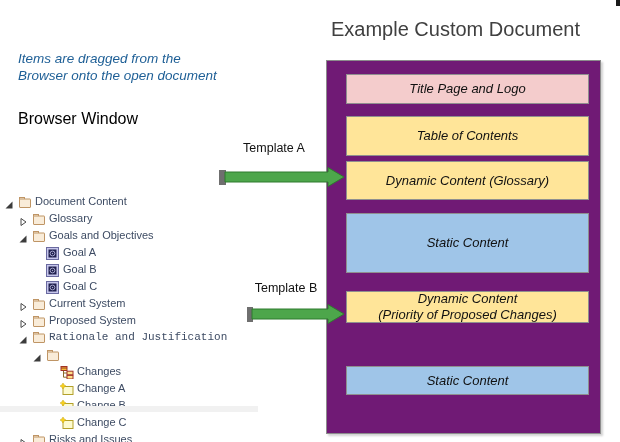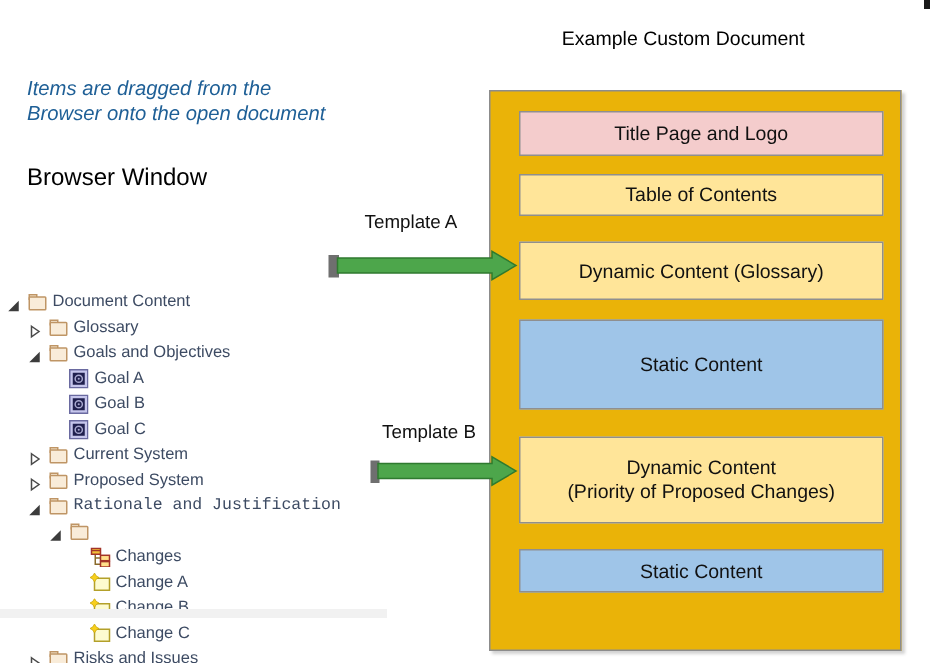--- a/index.html
+++ b/index.html
@@ -5,25 +5,26 @@
   html,body{margin:0;padding:0;}
   body{
     width:620px;height:442px;position:relative;background:#ffffff;
     font-family:"Liberation Sans",sans-serif;overflow:hidden;color:#111;
   }
   .annotation{
     position:absolute;left:18px;top:50px;font-style:italic;
     font-size:13.5px;line-height:17px;color:#1e5f96;
   }
   .browser-label{position:absolute;left:18px;top:110px;font-size:16px;color:#000000;}
-  .doc-title{position:absolute;left:318px;top:18px;width:275px;text-align:center;font-size:13px;color:#000000;}
+  .doc-title{position:absolute;left:318px;top:18px;width:275px;text-align:center;font-size:20px;color:#404040;}
   .container{
     position:absolute;left:326px;top:60px;width:275px;height:374px;
-    background:#eab308;border:1px solid #8c8c8c;box-sizing:border-box;
+    background:#701a75;border:1px solid #8c8c8c;box-sizing:border-box;
     box-shadow:2px 2px 2px rgba(0,0,0,0.18);
+    font-style:italic;
   }
   .doc-box{
     position:absolute;left:19px;width:243px;box-sizing:border-box;
     display:flex;align-items:center;justify-content:center;text-align:center;
     font-size:13px;line-height:16px;color:#111;white-space:pre-line;
   }
   .tree{position:absolute;left:0;top:148px;width:262px;height:260px;background:#ffffff;margin-top:43px;}
   .tree-row{position:absolute;left:0;width:100%;height:17px;}
   .twisty{position:absolute;top:3px;display:block;width:10px;height:10px;}
   .node-icon{position:absolute;top:2px;display:block;width:14px;height:13px;}
@@ -43,24 +44,24 @@
   <span>Items are dragged from the</span><br>
   <span>Browser onto the open document</span>
 </div>
 
 <div class="browser-label">Browser Window</div>
 
 <div class="doc-title">Example Custom Document</div>
 
 <div class="container">
     <div class="doc-box" style="top: 13px; height: 30px; background: rgb(244, 204, 204); border: 1px solid rgb(143, 143, 143);">Title Page and Logo</div>
-    <div class="doc-box" style="top: 55px; height: 28px; background: rgb(255, 229, 153); border: 1px solid rgb(143, 143, 143);">Table of Contents</div>
+    <div class="doc-box" style="top: 55px; height: 40px; background: rgb(255, 229, 153); border: 1px solid rgb(143, 143, 143);">Table of Contents</div>
     <div class="doc-box" style="top: 100px; height: 39px; background: rgb(255, 229, 153); border: 1px solid rgb(143, 143, 143);">Dynamic Content (Glossary)</div>
     <div class="doc-box" style="top: 152px; height: 60px; background: rgb(159, 197, 232); border: 1px solid rgb(143, 143, 143);">Static Content</div>
-    <div class="doc-box" style="top: 230px; height: 58px; background: rgb(255, 229, 153); border: 1px solid rgb(143, 143, 143);">Dynamic Content
+    <div class="doc-box" style="top: 230px; height: 32px; background: rgb(255, 229, 153); border: 1px solid rgb(143, 143, 143);">Dynamic Content
 (Priority of Proposed Changes)</div>
     <div class="doc-box" style="top: 305px; height: 29px; background: rgb(159, 197, 232); border: 1px solid rgb(143, 143, 143);">Static Content</div>
   </div>
 
 <div class="tree">
     <div class="tree-row" style="top: 2px;">
       <span class="twisty" style="left:4px"><svg width="10" height="10" viewBox="0 0 10 10">
           <polygon points="8.5,1.5 8.5,8.5 1.5,8.5" fill="#3c3c3c"></polygon>
         </svg></span>
       <span class="node-icon" style="left:18px"><svg width="14" height="13" viewBox="0 0 14 13">

